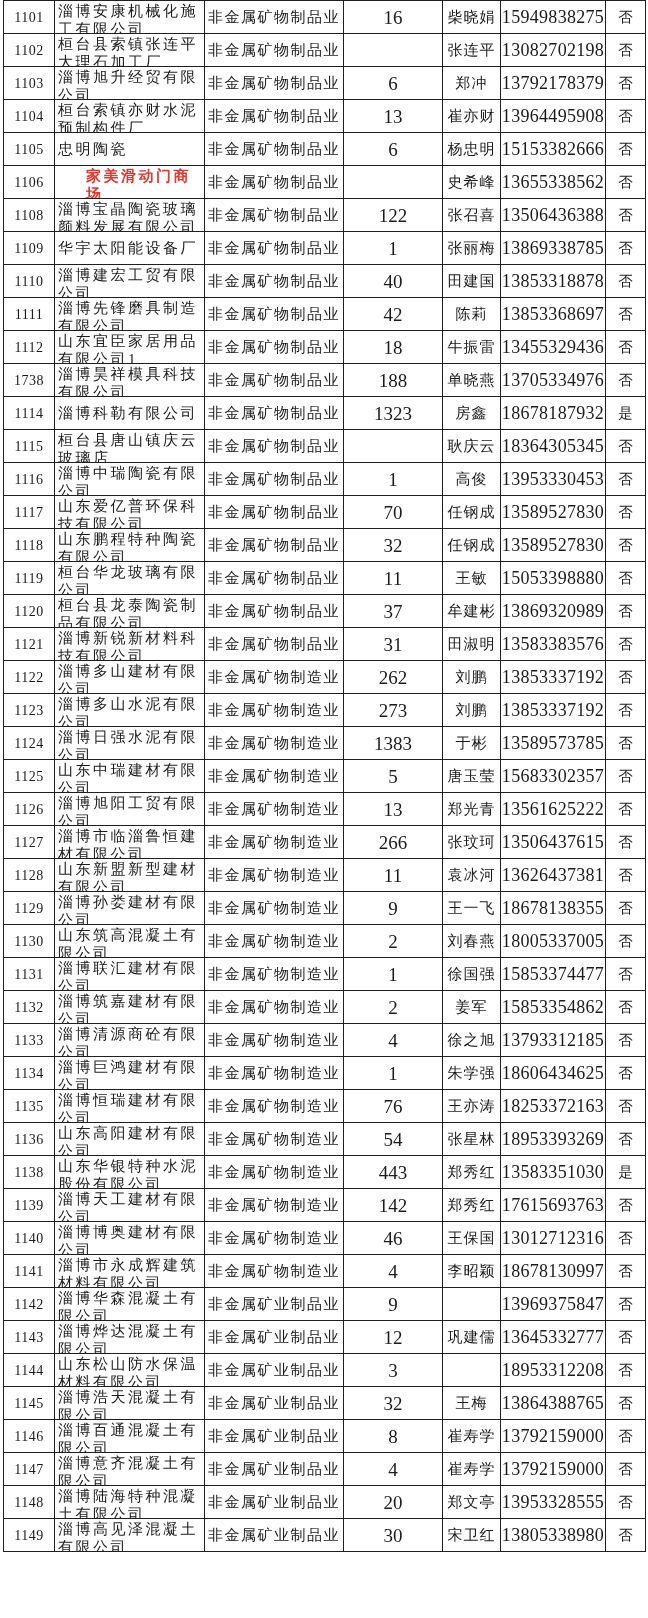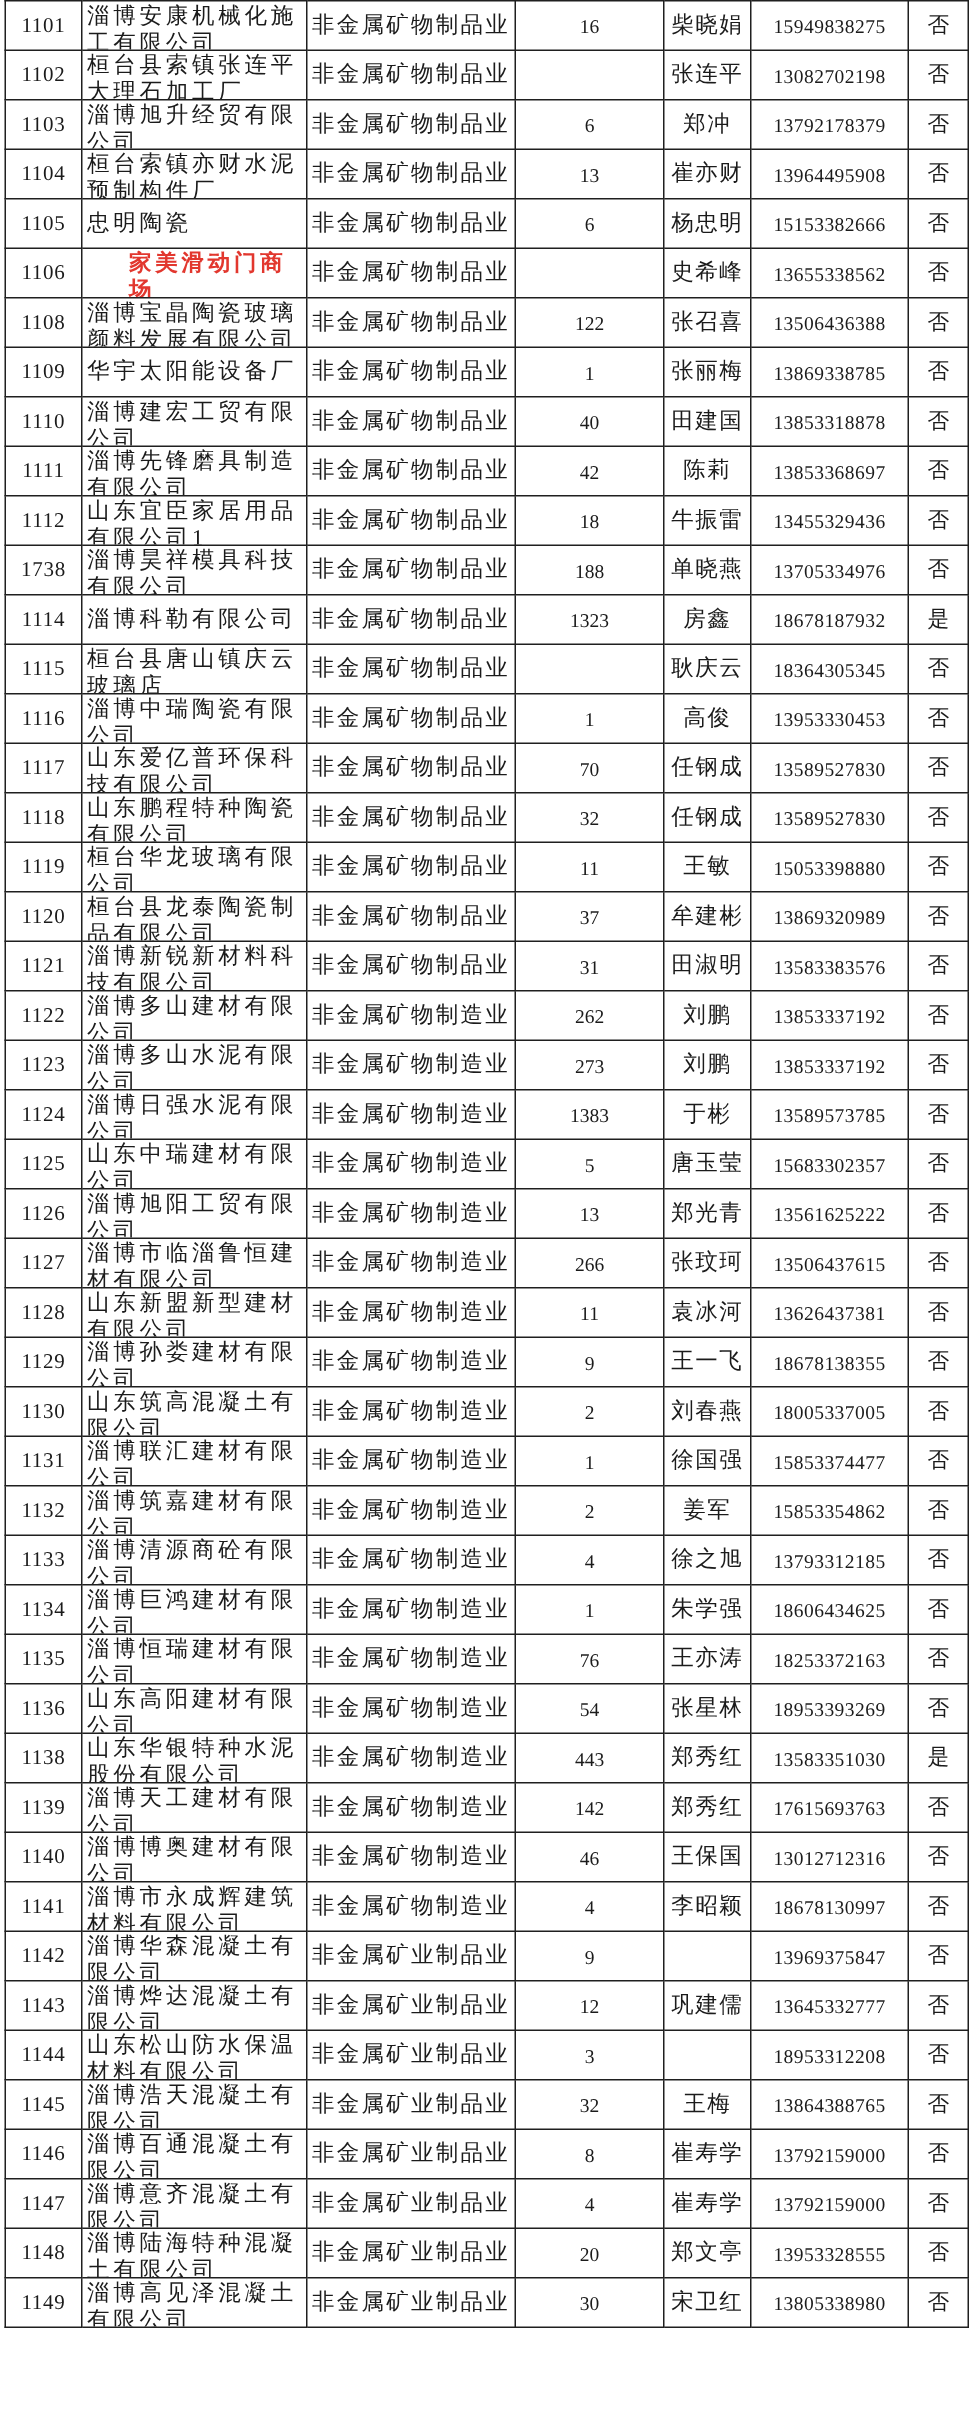--- a/index.html
+++ b/index.html
@@ -52,29 +52,29 @@
     align-items: flex-start;
   }
   .c-name .cell > span {
     margin: auto 0;
   }
   .c-industry .cell {
     letter-spacing: 1.5px;
     white-space: nowrap;
   }
   .c-count .cell {
-    font-size: 13px;
+    font-size: 19px;
   }
   .c-person .cell {
     letter-spacing: 1px;
     white-space: nowrap;
     text-align: center;
   }
   .c-phone .cell {
-    font-size: 13px;
+    font-size: 18px;
     letter-spacing: 0.3px;
     white-space: nowrap;
   }
   .c-flag .cell {
     font-size: 14.5px;
   }
   .red-name {
     color: var(--red-text, #e2372e);
     font-weight: bold;
     padding-left: 28px;

